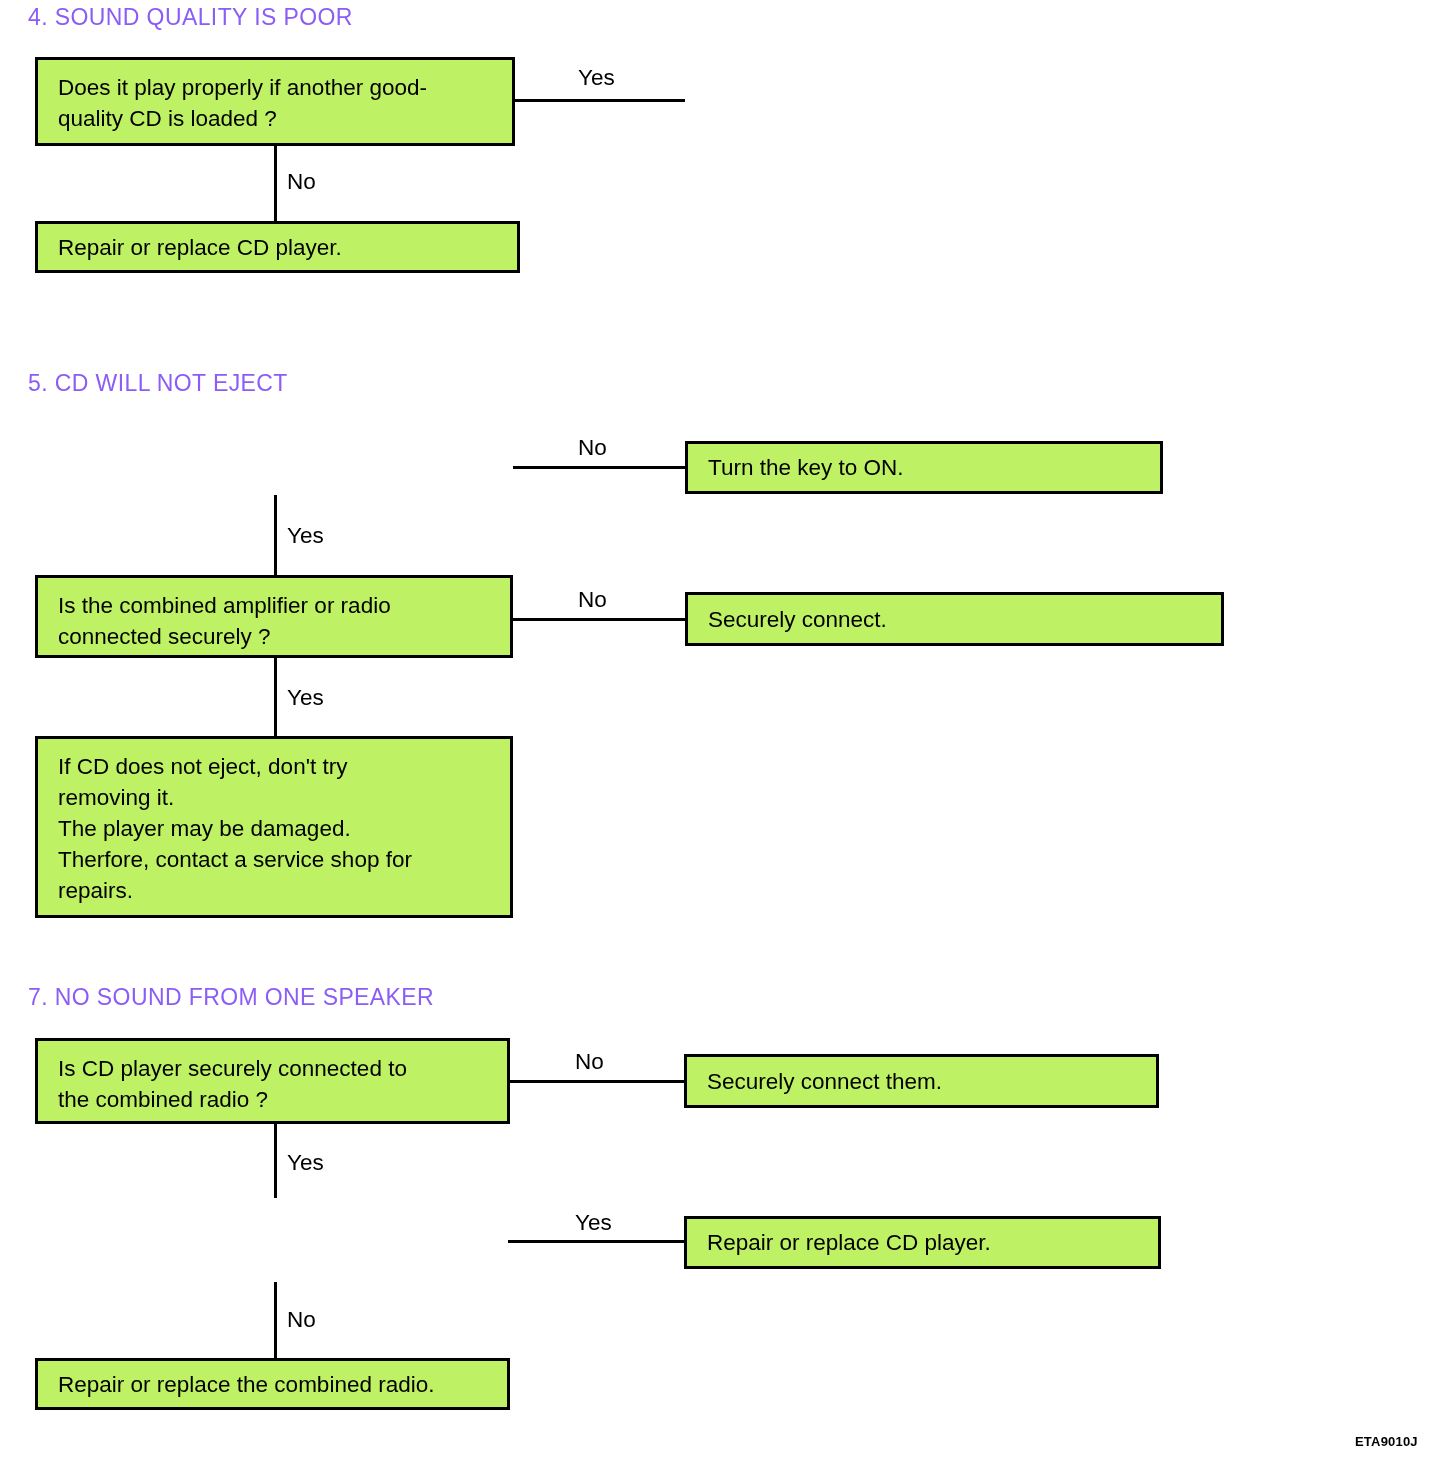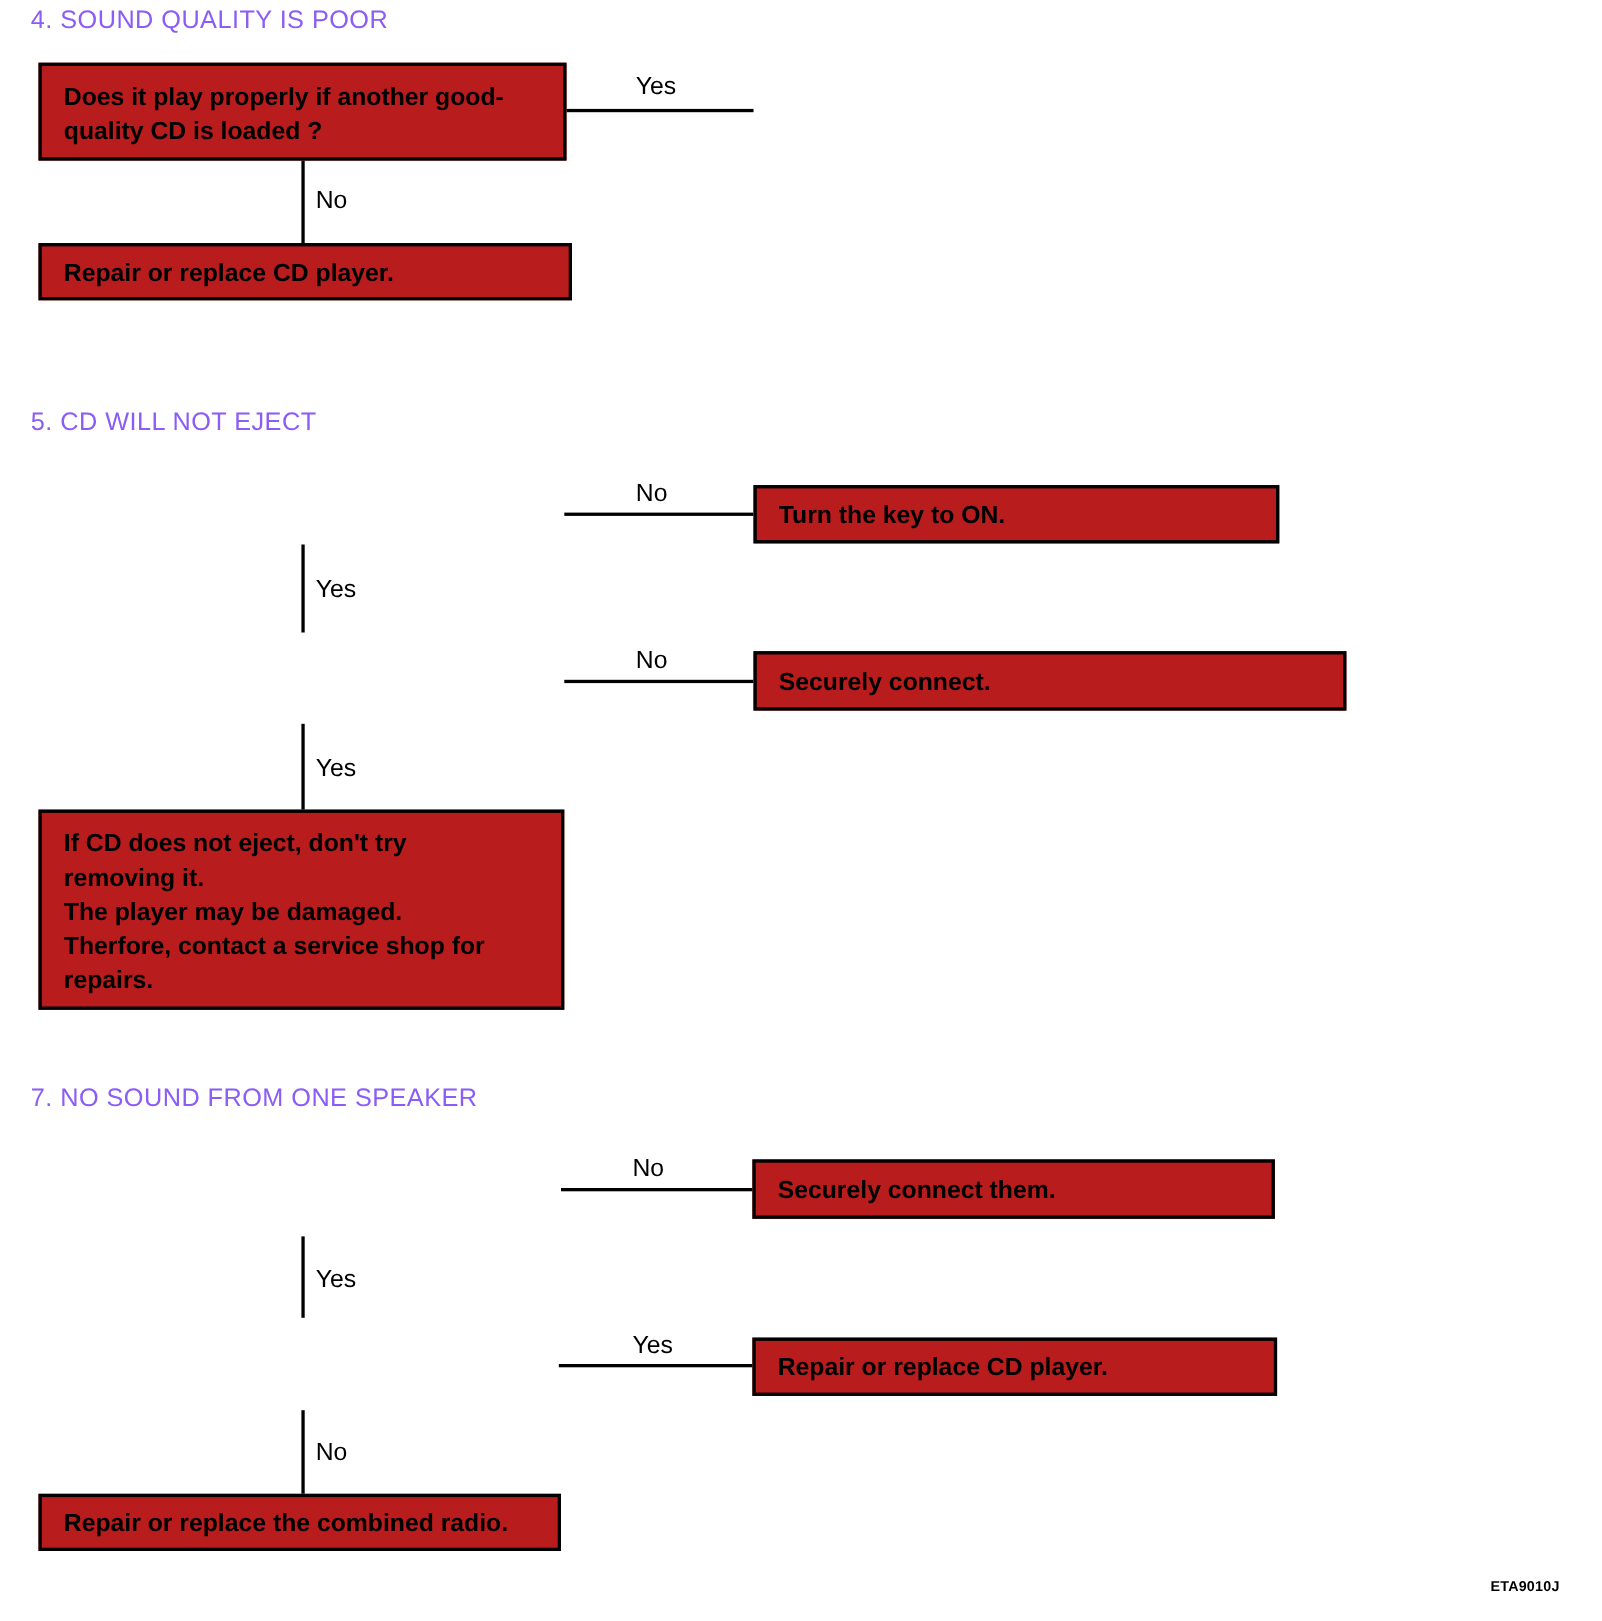--- a/index.html
+++ b/index.html
@@ -23,25 +23,24 @@
     font-size: 23px;
     font-weight: 500;
     letter-spacing: 0.4px;
     white-space: nowrap;
     color: #8b5cf6;
   }
   .node {
     position: absolute;
     box-sizing: border-box;
     border: 3px solid #000;
-    background: #b91c1c;
+    background: #bef264;
     display: flex;
     align-items: center;
     padding: 6px 16px 6px 20px;
-    font-weight: bold;
   }
   .node .node-text {
     font-size: 22.5px;
     line-height: 31px;
     color: #000;
     white-space: pre-line;
   }
   .node.align-top {
     align-items: flex-start;
     padding-top: 12px;
@@ -101,20 +100,24 @@
   <div class="hline" style="left:513px; top:466px; width:172px;"></div>
   <div class="edge-label" style="left:578px; top:436px;">No</div>
 
   <div class="node" style="left:685px; top:441px; width:478px; height:53px;">
     <span class="node-text">Turn the key to ON.</span>
   </div>
 
   <div class="vline" style="left:274px; top:495px; height:80px;"></div>
   <div class="edge-label" style="left:287px; top:524px;">Yes</div>
 
+  <div class="node align-top" style="left:35px; top:575px; width:478px; height:83px;">
+    <span class="node-text">Is the combined amplifier or radio
+connected securely ?</span>
+  </div>
 
   <div class="hline" style="left:513px; top:618px; width:172px;"></div>
   <div class="edge-label" style="left:578px; top:588px;">No</div>
 
   <div class="node" style="left:685px; top:592px; width:539px; height:54px;">
     <span class="node-text">Securely connect.</span>
   </div>
 
   <div class="vline" style="left:274px; top:658px; height:78px;"></div>
   <div class="edge-label" style="left:287px; top:686px;">Yes</div>
@@ -122,20 +125,24 @@
   <div class="node align-top" style="left:35px; top:736px; width:478px; height:182px;">
     <span class="node-text">If  CD does not eject, don't try
 removing it.
 The player may be damaged.
 Therfore,  contact a service shop for
 repairs.</span>
   </div>
 
   <div class="section-title" style="left:28px; top:984px;">7.  NO SOUND FROM ONE SPEAKER</div>
 
+  <div class="node align-top" style="left:35px; top:1038px; width:475px; height:86px;">
+    <span class="node-text">Is CD player securely connected to
+the combined radio ?</span>
+  </div>
 
   <div class="hline" style="left:510px; top:1080px; width:174px;"></div>
   <div class="edge-label" style="left:575px; top:1050px;">No</div>
 
   <div class="node" style="left:684px; top:1054px; width:475px; height:54px;">
     <span class="node-text">Securely connect them.</span>
   </div>
 
   <div class="vline" style="left:274px; top:1124px; height:74px;"></div>
   <div class="edge-label" style="left:287px; top:1151px;">Yes</div>

